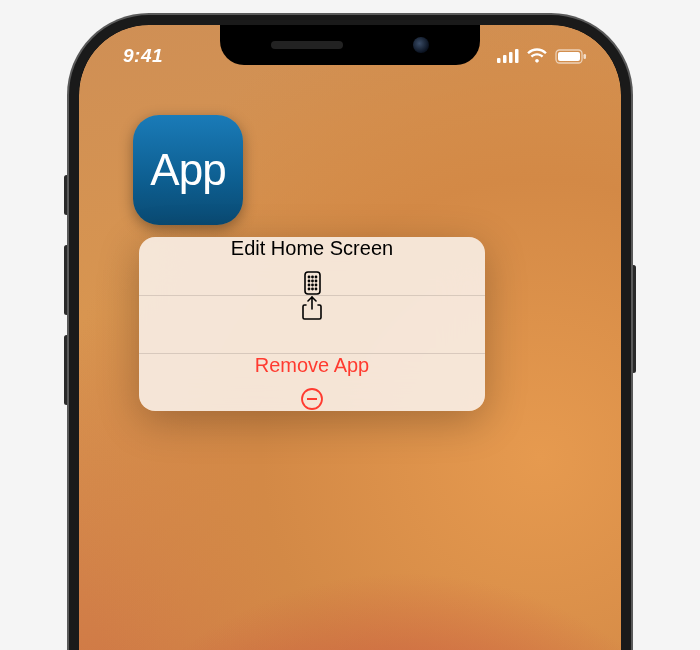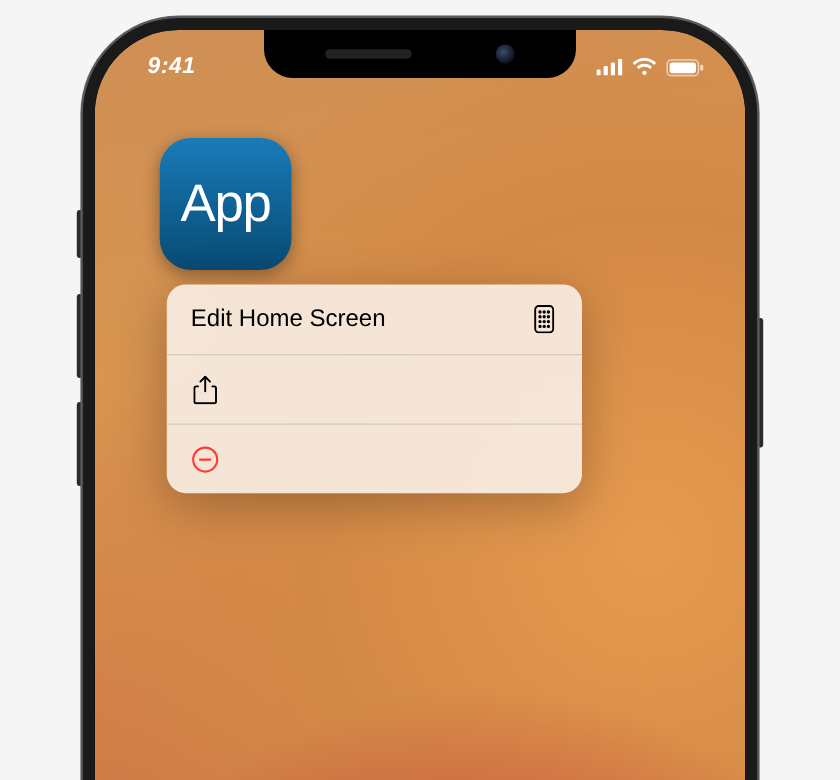--- a/index.html
+++ b/index.html
@@ -122,20 +122,21 @@
     .menu-item {
       height: 58px;
       padding: 0 20px;
       display: flex;
       align-items: center;
       justify-content: space-between;
       font-size: 20px;
       color: #000;
       border-top: 1px solid rgba(0,0,0,0.12);
       cursor: pointer;
+      flex-direction: column;
     }
     .menu-item:first-child { border-top: none; }
     .menu-item.destructive { color: #ff3b30; }
     .menu-item .mi-icon { width: 24px; height: 24px; display:flex; align-items:center; justify-content:center; }
     .menu-item .mi-icon svg { stroke: currentColor; }
     .menu-item:not(.destructive) .mi-icon { color: #000; }
   </style>
 </head>
 <body>
 
@@ -208,20 +209,21 @@
         <div class="menu-item">
           <span class="mi-icon">
             <svg width="20" height="24" viewBox="0 0 20 24" fill="none" stroke="#000" stroke-width="1.6" stroke-linecap="round" stroke-linejoin="round">
               <path d="M10 1 L10 13"></path>
               <path d="M6 5 L10 1 L14 5"></path>
               <path d="M4 9 L2.5 9 C1.7 9 1 9.7 1 10.5 L1 21.5 C1 22.3 1.7 23 2.5 23 L17.5 23 C18.3 23 19 22.3 19 21.5 L19 10.5 C19 9.7 18.3 9 17.5 9 L16 9"></path>
             </svg>
           </span>
         </div>
         <div class="menu-item destructive">
+          <span>Remove App</span>
           <span class="mi-icon">
             <svg width="24" height="24" viewBox="0 0 24 24" fill="none" stroke="#ff3b30" stroke-width="1.8">
               <circle cx="12" cy="12" r="10"></circle>
               <line x1="7" y1="12" x2="17" y2="12"></line>
             </svg>
           </span>
         </div>
       </div>
 
     </div>

